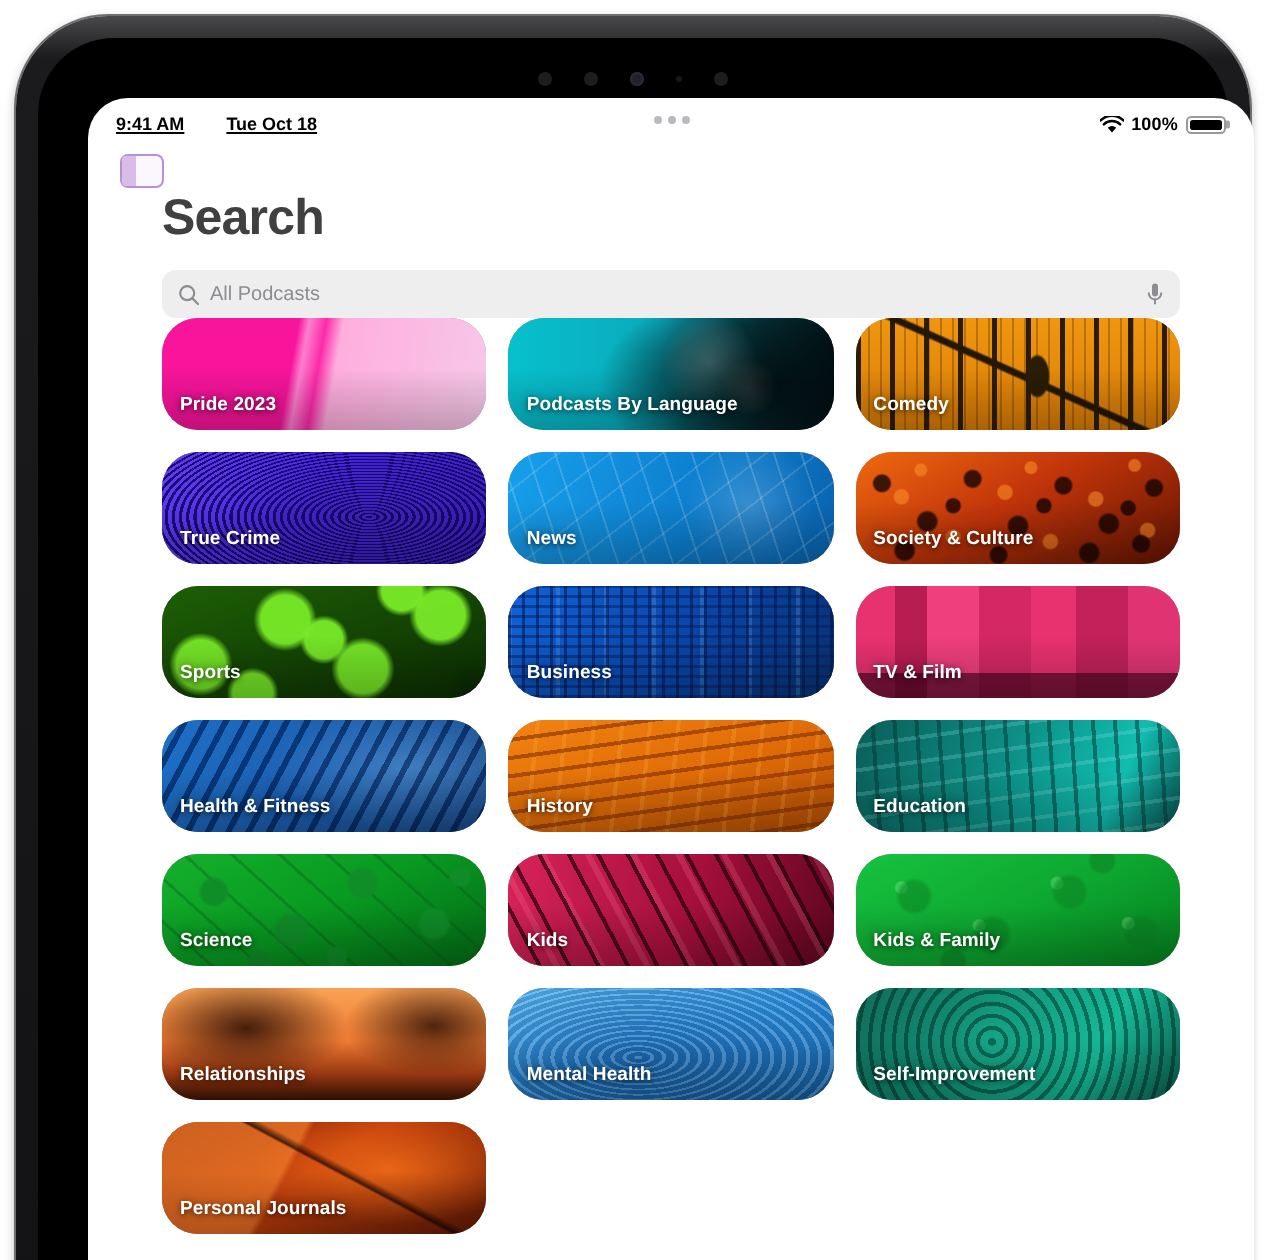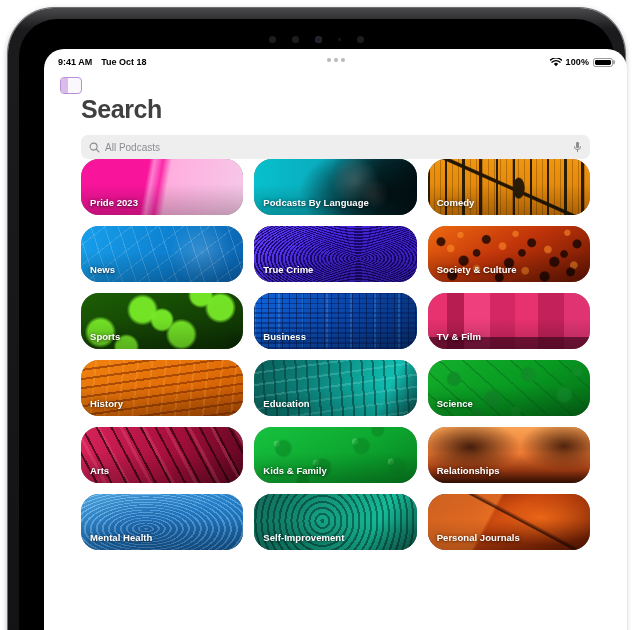--- a/index.html
+++ b/index.html
@@ -72,21 +72,21 @@
     position: absolute;
     top: 0; left: 0; right: 0;
     height: 26px;
     display: flex;
     align-items: center;
     padding: 0 14px 0 14px;
     font-size: 9px;
     color: #000;
     font-weight: 600;
   }
-  #status-left { display: flex; gap: 9px; align-items: center; }
+  #status-left { display: flex; gap: 21px; align-items: center; text-decoration: underline; }
   #status-right { margin-left: auto; display: flex; gap: 4px; align-items: flex-end; }
 
   #multitask-handle {
     position: absolute;
     left: 50%;
     transform: translateX(-50%);
     top: 9px;
     display: flex;
     gap: 3px;
   }
@@ -287,37 +287,37 @@
         radial-gradient(ellipse 9px 16px at 56% 52%, #2a1c05 0%, #2a1c05 60%, transparent 70%),
         linear-gradient(24deg, transparent 48%, #231703 49%, #231703 51%, transparent 52%),
         repeating-linear-gradient(90deg, #2b1d04 0 2.5px, rgba(0,0,0,0) 2.5px 17px),
         repeating-linear-gradient(90deg, rgba(0,0,0,.22) 0 1px, rgba(0,0,0,0) 1px 6px),
         linear-gradient(180deg,#f0960f 0%,#d97c06 100%);"></div>
               <div class="tile-shade"></div>
               <span class="tile-label">Comedy</span>
             </div>
             <div class="category-tile">
               <div class="tile-art" style="background:
+        repeating-radial-gradient(ellipse 58% 70% at 64% 58%, rgba(20,5,90,.85) 0 1.6px, rgba(120,100,255,.18) 1.6px 3.6px),
+        radial-gradient(ellipse 62% 78% at 64% 58%, rgba(40,15,140,.55) 0%, transparent 74%),
+        linear-gradient(115deg,#5a35f5 0%,#3b18d8 45%,#2a0fae 100%);"></div>
+              <div class="tile-shade"></div>
+              <span class="tile-label">True Crime</span>
+            </div>
+            <div class="category-tile">
+              <div class="tile-art" style="background:
         repeating-linear-gradient(72deg, rgba(255,255,255,.16) 0 1px, rgba(0,0,0,0) 1px 13px),
         repeating-linear-gradient(-38deg, rgba(255,255,255,.13) 0 1px, rgba(0,0,0,0) 1px 16px),
         radial-gradient(circle 46px at 74% 46%, rgba(255,255,255,.18) 0%, transparent 70%),
         linear-gradient(110deg,#17a0ec 0%,#0d7fcf 55%,#0a62ae 100%);"></div>
               <div class="tile-shade"></div>
               <span class="tile-label">News</span>
             </div>
             <div class="category-tile">
               <div class="tile-art" style="background:
-        repeating-radial-gradient(ellipse 58% 70% at 64% 58%, rgba(20,5,90,.85) 0 1.6px, rgba(120,100,255,.18) 1.6px 3.6px),
-        radial-gradient(ellipse 62% 78% at 64% 58%, rgba(40,15,140,.55) 0%, transparent 74%),
-        linear-gradient(115deg,#5a35f5 0%,#3b18d8 45%,#2a0fae 100%);"></div>
-              <div class="tile-shade"></div>
-              <span class="tile-label">True Crime</span>
-            </div>
-            <div class="category-tile">
-              <div class="tile-art" style="background:
         radial-gradient(circle 7px at 8% 28%, rgba(20,4,0,.80) 0%, rgba(20,4,0,.80) 55%, transparent 72%),radial-gradient(circle 8px at 22% 62%, rgba(20,4,0,.80) 0%, rgba(20,4,0,.80) 55%, transparent 72%),radial-gradient(circle 7px at 36% 24%, rgba(20,4,0,.80) 0%, rgba(20,4,0,.80) 55%, transparent 72%),radial-gradient(circle 8px at 50% 66%, rgba(20,4,0,.80) 0%, rgba(20,4,0,.80) 55%, transparent 72%),radial-gradient(circle 7px at 64% 30%, rgba(20,4,0,.80) 0%, rgba(20,4,0,.80) 55%, transparent 72%),radial-gradient(circle 8px at 78% 64%, rgba(20,4,0,.80) 0%, rgba(20,4,0,.80) 55%, transparent 72%),radial-gradient(circle 7px at 92% 32%, rgba(20,4,0,.80) 0%, rgba(20,4,0,.80) 55%, transparent 72%),radial-gradient(circle 8px at 15% 88%, rgba(20,4,0,.80) 0%, rgba(20,4,0,.80) 55%, transparent 72%),radial-gradient(circle 7px at 44% 92%, rgba(20,4,0,.80) 0%, rgba(20,4,0,.80) 55%, transparent 72%),radial-gradient(circle 8px at 72% 90%, rgba(20,4,0,.80) 0%, rgba(20,4,0,.80) 55%, transparent 72%),radial-gradient(circle 7px at 88% 82%, rgba(20,4,0,.80) 0%, rgba(20,4,0,.80) 55%, transparent 72%),radial-gradient(circle 6px at 30% 48%, rgba(20,4,0,.80) 0%, rgba(20,4,0,.80) 55%, transparent 72%),radial-gradient(circle 6px at 58% 48%, rgba(20,4,0,.80) 0%, rgba(20,4,0,.80) 55%, transparent 72%),radial-gradient(circle 6px at 84% 50%, rgba(20,4,0,.80) 0%, rgba(20,4,0,.80) 55%, transparent 72%),
         radial-gradient(circle 6px at 14% 40%, rgba(255,146,40,.55) 0%, rgba(255,146,40,.55) 55%, transparent 72%),radial-gradient(circle 6px at 30% 76%, rgba(255,146,40,.55) 0%, rgba(255,146,40,.55) 55%, transparent 72%),radial-gradient(circle 6px at 46% 36%, rgba(255,146,40,.55) 0%, rgba(255,146,40,.55) 55%, transparent 72%),radial-gradient(circle 6px at 60% 80%, rgba(255,146,40,.55) 0%, rgba(255,146,40,.55) 55%, transparent 72%),radial-gradient(circle 6px at 74% 42%, rgba(255,146,40,.55) 0%, rgba(255,146,40,.55) 55%, transparent 72%),radial-gradient(circle 6px at 90% 70%, rgba(255,146,40,.55) 0%, rgba(255,146,40,.55) 55%, transparent 72%),radial-gradient(circle 5px at 20% 16%, rgba(255,146,40,.55) 0%, rgba(255,146,40,.55) 55%, transparent 72%),radial-gradient(circle 5px at 54% 14%, rgba(255,146,40,.55) 0%, rgba(255,146,40,.55) 55%, transparent 72%),radial-gradient(circle 5px at 86% 12%, rgba(255,146,40,.55) 0%, rgba(255,146,40,.55) 55%, transparent 72%),
         linear-gradient(150deg,#ef6a10 0%,#c3350a 45%,#611302 100%);"></div>
               <div class="tile-shade"></div>
               <span class="tile-label">Society &amp; Culture</span>
             </div>
             <div class="category-tile">
               <div class="tile-art" style="background:
         radial-gradient(circle 22px at 12% 70%, rgba(120,235,40,.95) 0%, rgba(120,235,40,.95) 55%, transparent 72%),radial-gradient(circle 22px at 38% 30%, rgba(120,235,40,.95) 0%, rgba(120,235,40,.95) 55%, transparent 72%),radial-gradient(circle 22px at 62% 74%, rgba(120,235,40,.95) 0%, rgba(120,235,40,.95) 55%, transparent 72%),radial-gradient(circle 22px at 86% 26%, rgba(120,235,40,.95) 0%, rgba(120,235,40,.95) 55%, transparent 72%),radial-gradient(circle 18px at 28% 96%, rgba(120,235,40,.95) 0%, rgba(120,235,40,.95) 55%, transparent 72%),radial-gradient(circle 18px at 74% 4%, rgba(120,235,40,.95) 0%, rgba(120,235,40,.95) 55%, transparent 72%),radial-gradient(circle 17px at 50% 48%, rgba(120,235,40,.95) 0%, rgba(120,235,40,.95) 55%, transparent 72%),
         radial-gradient(circle 18px at 95% 92%, rgba(10,40,4,.8) 0%, transparent 70%),
@@ -336,20 +336,28 @@
             </div>
             <div class="category-tile">
               <div class="tile-art" style="background:
         linear-gradient(0deg, rgba(60,0,25,.62) 0 22%, rgba(0,0,0,0) 22%),
         linear-gradient(90deg,#e8316f 0 12%, #b81d52 12% 22%, #ef3f7d 22% 38%, #d42763 38% 54%, #e8316f 54% 68%, #c22159 68% 84%, #e03472 84% 100%);"></div>
               <div class="tile-shade"></div>
               <span class="tile-label">TV &amp; Film</span>
             </div>
             <div class="category-tile">
               <div class="tile-art" style="background:
+        repeating-linear-gradient(118deg, rgba(3,30,80,.55) 0 3px, rgba(90,170,255,.22) 3px 9px),
+        radial-gradient(ellipse 60% 80% at 76% 42%, rgba(140,205,255,.35) 0%, transparent 72%),
+        linear-gradient(120deg,#0c5fb8 0%,#0a4896 50%,#062e63 100%);"></div>
+              <div class="tile-shade"></div>
+              <span class="tile-label">Health &amp; Fitness</span>
+            </div>
+            <div class="category-tile">
+              <div class="tile-art" style="background:
         repeating-linear-gradient(172deg, rgba(120,40,0,.55) 0 2px, rgba(0,0,0,0) 2px 9px),
         repeating-linear-gradient(96deg, rgba(255,170,70,.25) 0 2px, rgba(0,0,0,0) 2px 14px),
         linear-gradient(160deg,#f28310 0%,#df6b07 55%,#b14c03 100%);"></div>
               <div class="tile-shade"></div>
               <span class="tile-label">History</span>
             </div>
             <div class="category-tile">
               <div class="tile-art" style="background:
         repeating-linear-gradient(86deg, rgba(4,60,58,.55) 0 2px, rgba(0,0,0,0) 2px 11px),
         repeating-linear-gradient(172deg, rgba(150,235,228,.22) 0 2px, rgba(0,0,0,0) 2px 12px),
@@ -364,21 +372,21 @@
         linear-gradient(150deg,#14b02c 0%,#089a21 50%,#046b16 100%);"></div>
               <div class="tile-shade"></div>
               <span class="tile-label">Science</span>
             </div>
             <div class="category-tile">
               <div class="tile-art" style="background:
         repeating-linear-gradient(62deg, rgba(30,0,8,.68) 0 2px, rgba(0,0,0,0) 2px 13px),
         repeating-linear-gradient(62deg, rgba(255,120,150,.22) 0 3px, rgba(0,0,0,0) 3px 20px),
         linear-gradient(105deg,#d8235a 0%,#a50f3c 55%,#5e0620 100%);"></div>
               <div class="tile-shade"></div>
-              <span class="tile-label">Arts</span>
+              <span class="tile-label">Kids</span>
             </div>
             <div class="category-tile">
               <div class="tile-art" style="background:
         radial-gradient(circle 13px at 18% 38%, rgba(10,130,34,.55) 0%, rgba(10,130,34,.55) 55%, transparent 72%),radial-gradient(circle 14px at 42% 72%, rgba(10,130,34,.55) 0%, rgba(10,130,34,.55) 55%, transparent 72%),radial-gradient(circle 13px at 66% 34%, rgba(10,130,34,.55) 0%, rgba(10,130,34,.55) 55%, transparent 72%),radial-gradient(circle 13px at 88% 70%, rgba(10,130,34,.55) 0%, rgba(10,130,34,.55) 55%, transparent 72%),radial-gradient(circle 10px at 30% 96%, rgba(10,130,34,.55) 0%, rgba(10,130,34,.55) 55%, transparent 72%),radial-gradient(circle 10px at 76% 6%, rgba(10,130,34,.55) 0%, rgba(10,130,34,.55) 55%, transparent 72%),
         radial-gradient(circle 5px at 14% 30%, rgba(160,255,170,.28) 0%, rgba(160,255,170,.28) 55%, transparent 72%),radial-gradient(circle 5px at 38% 64%, rgba(160,255,170,.28) 0%, rgba(160,255,170,.28) 55%, transparent 72%),radial-gradient(circle 5px at 62% 26%, rgba(160,255,170,.28) 0%, rgba(160,255,170,.28) 55%, transparent 72%),radial-gradient(circle 5px at 84% 62%, rgba(160,255,170,.28) 0%, rgba(160,255,170,.28) 55%, transparent 72%),
         linear-gradient(150deg,#17c23f 0%,#0da62f 55%,#06801f 100%);"></div>
               <div class="tile-shade"></div>
               <span class="tile-label">Kids &amp; Family</span>
             </div>
             <div class="category-tile">

